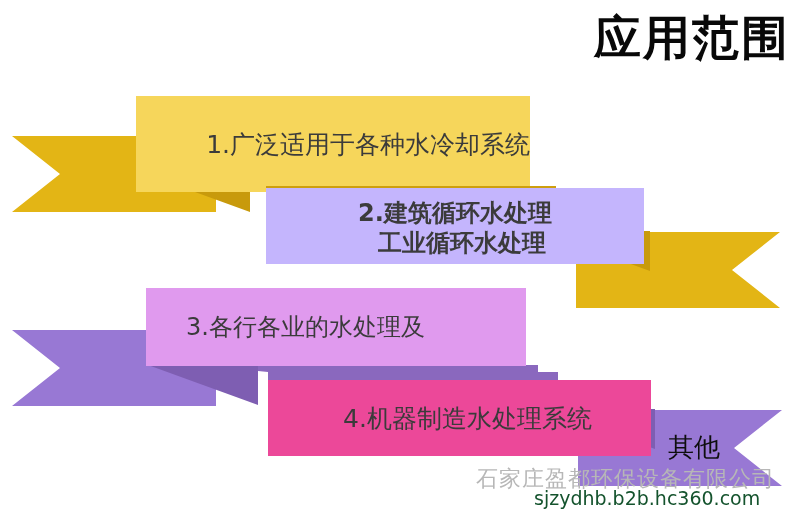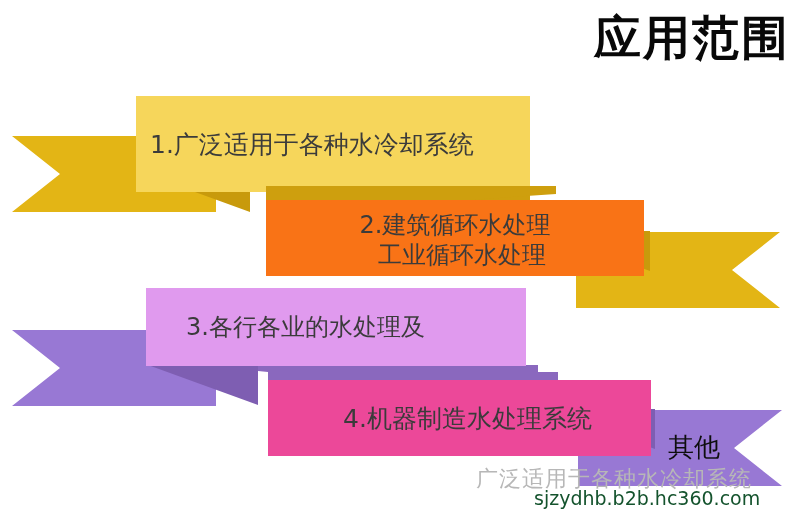--- a/index.html
+++ b/index.html
@@ -68,20 +68,21 @@
   #ribbon1-fold2{
     left:250px; top:172px;
     width:280px; height:35px;
     background:#CE9F0E;
     clip-path:polygon(0 0, 280px 0, 280px 35px, 0 6px);
   }
   #ribbon1-panel{
     left:136px; top:96px;
     width:394px; height:96px;
     background:#F6D65B;
+    text-align:right;
   }
   #ribbon1-panel .panel-text{
     padding-left:14px;
     box-sizing:border-box;
     font-size:25px;
   }
 
   
   #ribbon2-tail{
     left:576px; top:232px;
@@ -95,23 +96,24 @@
     background:#C89A0C;
     clip-path:polygon(110px 0, 110px 40px, 0 0);
   }
   #ribbon2-fold2{
     left:266px; top:186px;
     width:290px; height:28px;
     background:#CE9F0E;
     clip-path:polygon(0 0, 290px 0, 290px 8px, 0 28px);
   }
   #ribbon2-panel{
-    left:266px; top:200px;
+    left:266px; top:188px;
     width:378px; height:76px;
-    background:#f97316;
+    background:#c4b5fd;
+    font-weight:bold;
   }
   #ribbon2-panel .panel-text{
     align-items:center;
     font-size:24px;
     line-height:30px;
     padding-top:2px;
   }
   #ribbon2-panel .line2{margin-left:14px;}
 
   
@@ -254,16 +256,16 @@
     <div class="fold" id="ribbon4-fold"></div>
     <div class="panel" id="ribbon4-panel">
       <div class="panel-text one-line">
         <span class="line line1">4.机器制造水处理系统</span>
       </div>
     </div>
   </div>
 
   <div id="other-label">其他</div>
 
-  <div id="watermark-company">广泛适用于各种水冷却系统</div>
+  <div id="watermark-company">石家庄盈都环保设备有限公司</div>
   <div id="watermark-url">sjzydhb.b2b.hc360.com</div>
 
 </div>
 
 </body></html>

